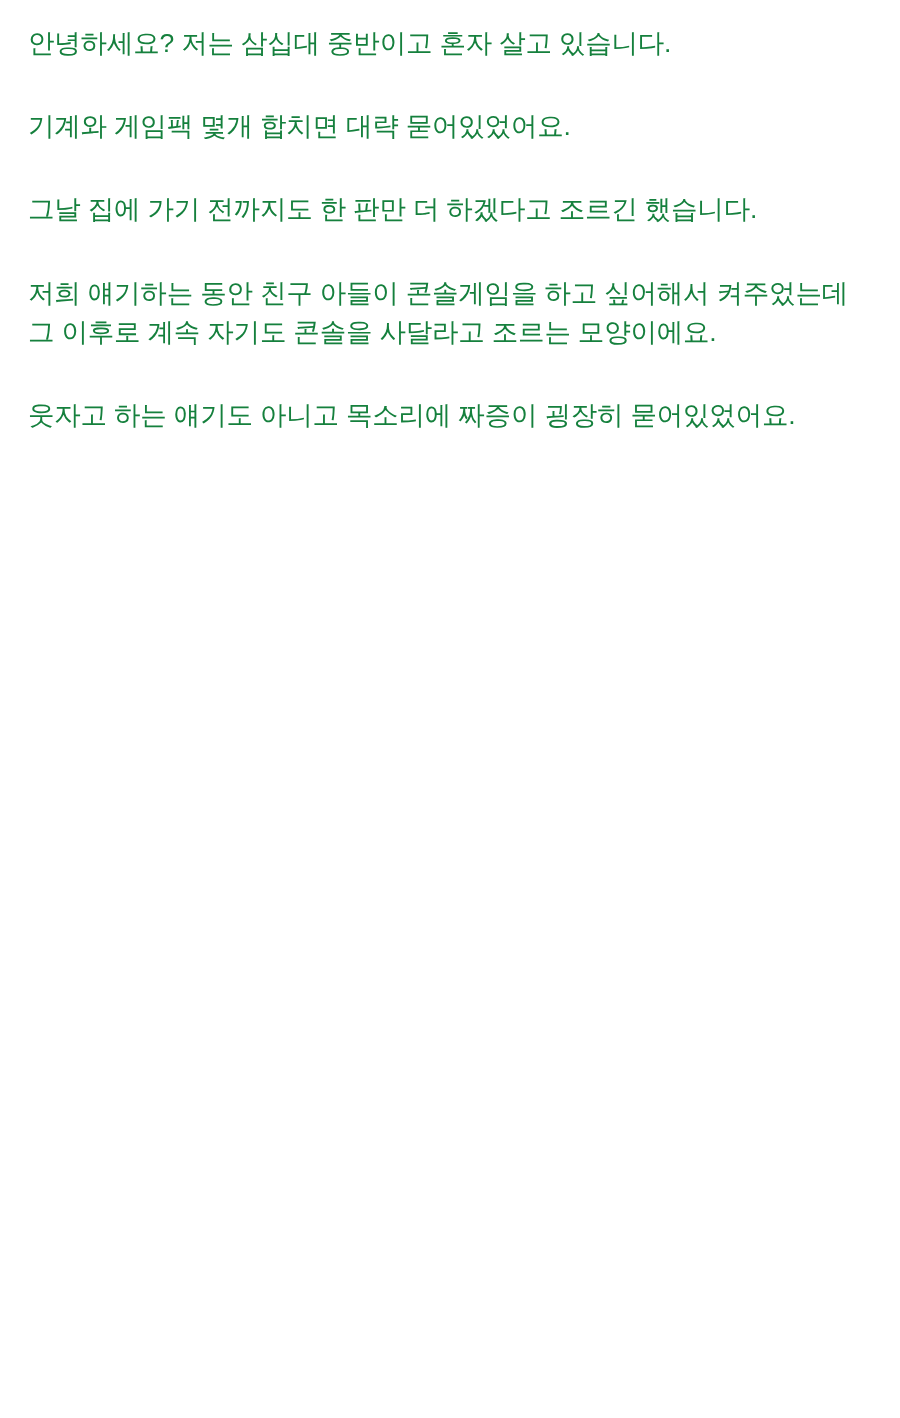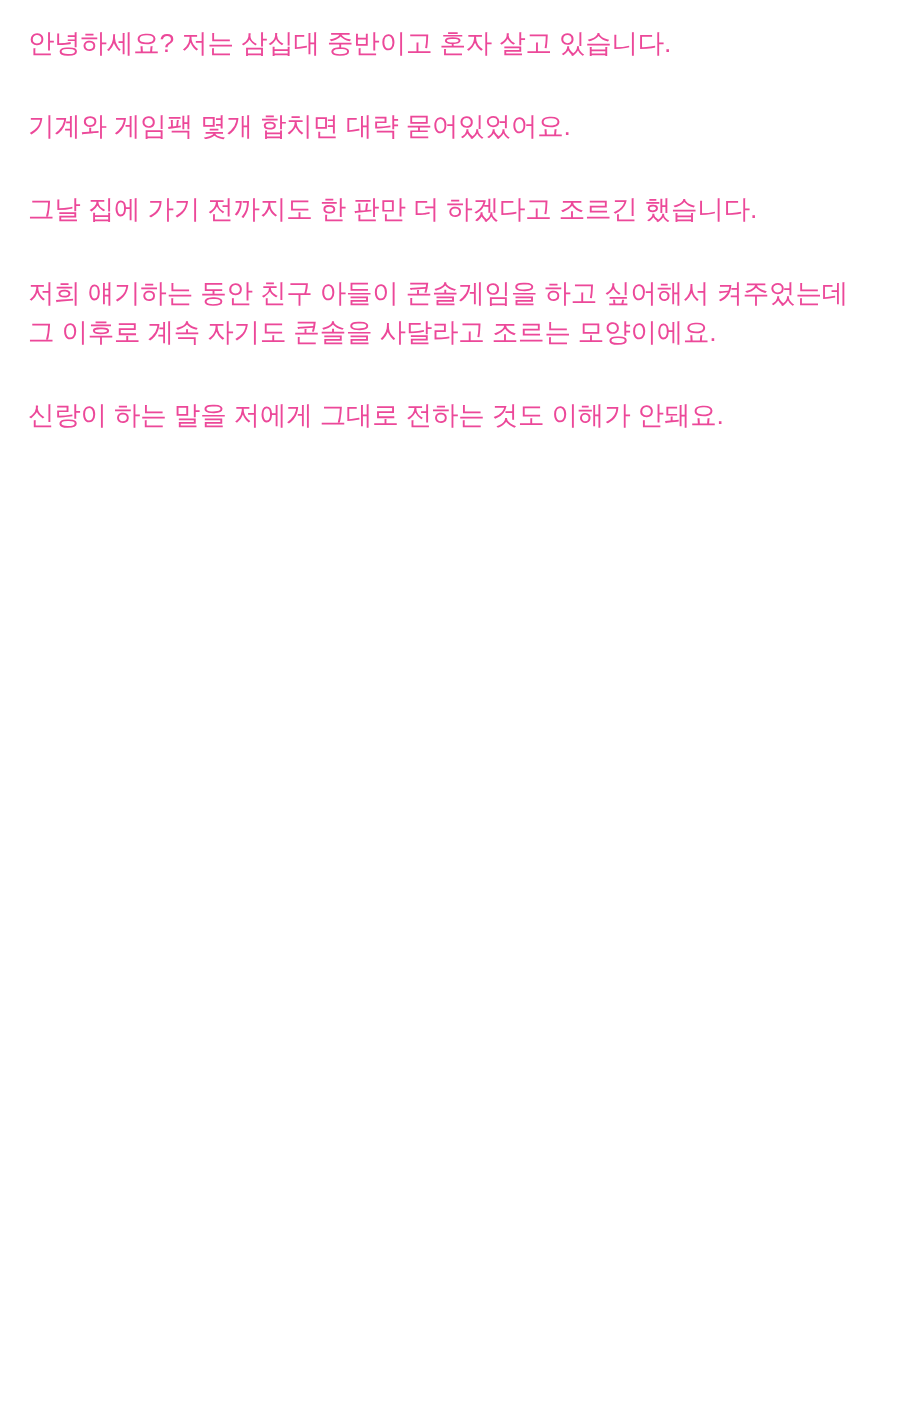--- a/index.html
+++ b/index.html
@@ -17,31 +17,31 @@
     width: 900px;
     min-height: 1418px;
     box-sizing: border-box;
     padding: 24px 28px 10px 28px;
     background: #ffffff;
   }
   .para {
     font-size: 26.5px;
     line-height: 1.48;
     letter-spacing: -0.2px;
-    color: #ec4899;
+    color: #15803d;
     margin: 0 0 44px 0;
     word-break: keep-all;
     overflow-wrap: break-word;
   }
   .para:last-child {
     margin-bottom: 0;
   }
 </style>
 </head>
 <body>
 
 <div class="page">
   <p class="para">안녕하세요? 저는 삼십대 중반이고 혼자 살고 있습니다.</p>
   <p class="para">기계와 게임팩 몇개 합치면 대략 묻어있었어요.</p>
   <p class="para">그날 집에 가기 전까지도 한 판만 더 하겠다고 조르긴 했습니다.</p>
   <p class="para">저희 얘기하는 동안 친구 아들이 콘솔게임을 하고 싶어해서 켜주었는데 그 이후로 계속 자기도 콘솔을 사달라고 조르는 모양이에요.</p>
-  <p class="para">신랑이 하는 말을 저에게 그대로 전하는 것도 이해가 안돼요.</p>
+  <p class="para">웃자고 하는 얘기도 아니고 목소리에 짜증이 굉장히 묻어있었어요.</p>
 </div>
 
 </body></html>

